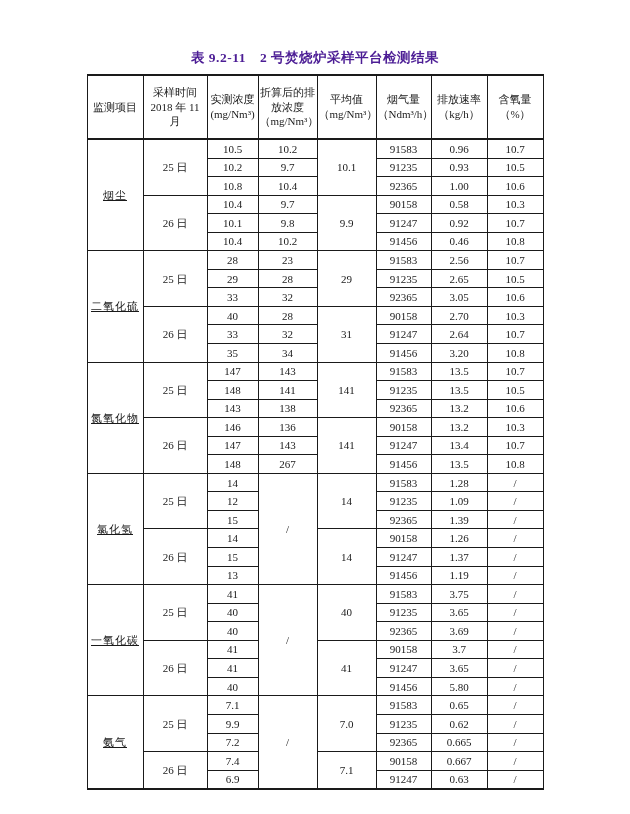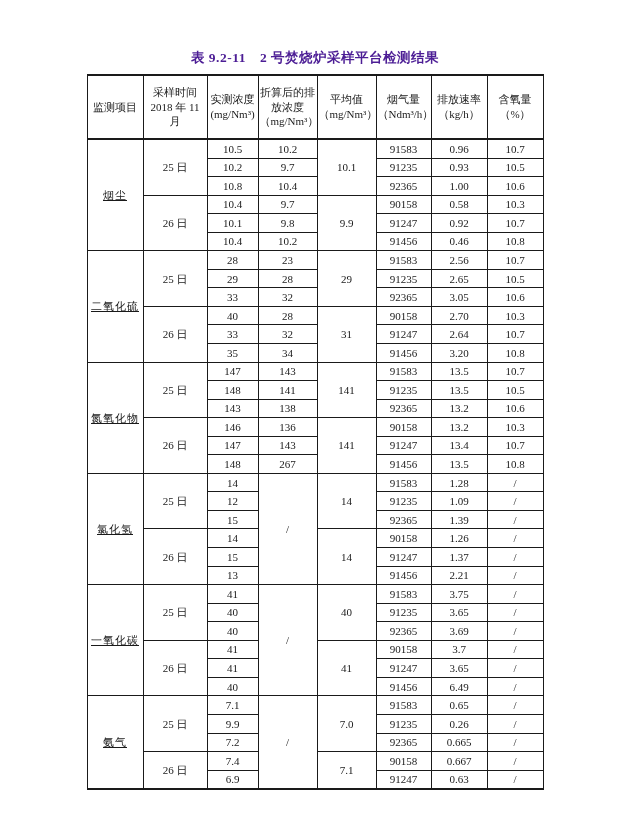--- a/index.html
+++ b/index.html
@@ -282,21 +282,21 @@
         </tr>
         <tr>
           <td>15</td>
           <td>91247</td>
           <td>1.37</td>
           <td>/</td>
         </tr>
         <tr>
           <td>13</td>
           <td>91456</td>
-          <td>2.21</td>
+          <td>1.19</td>
           <td>/</td>
         </tr>
         <tr>
           <td class="item-cell" rowspan="6">一氧化碳</td>
           <td class="date-cell" rowspan="3">25 日</td>
           <td>41</td>
           <td class="merged-cell" rowspan="6">/</td>
           <td rowspan="3">40</td>
           <td>91583</td>
           <td>3.75</td>
@@ -324,37 +324,37 @@
         </tr>
         <tr>
           <td>41</td>
           <td>91247</td>
           <td>3.65</td>
           <td>/</td>
         </tr>
         <tr>
           <td>40</td>
           <td>91456</td>
-          <td>6.49</td>
+          <td>5.80</td>
           <td>/</td>
         </tr>
         <tr>
           <td class="item-cell" rowspan="5">氨气</td>
           <td class="date-cell" rowspan="3">25 日</td>
           <td>7.1</td>
           <td class="merged-cell" rowspan="5">/</td>
           <td rowspan="3">7.0</td>
           <td>91583</td>
           <td>0.65</td>
           <td>/</td>
         </tr>
         <tr>
           <td>9.9</td>
           <td>91235</td>
-          <td>0.26</td>
+          <td>0.62</td>
           <td>/</td>
         </tr>
         <tr>
           <td>7.2</td>
           <td>92365</td>
           <td>0.665</td>
           <td>/</td>
         </tr>
         <tr>
           <td class="date-cell" rowspan="2">26 日</td>

